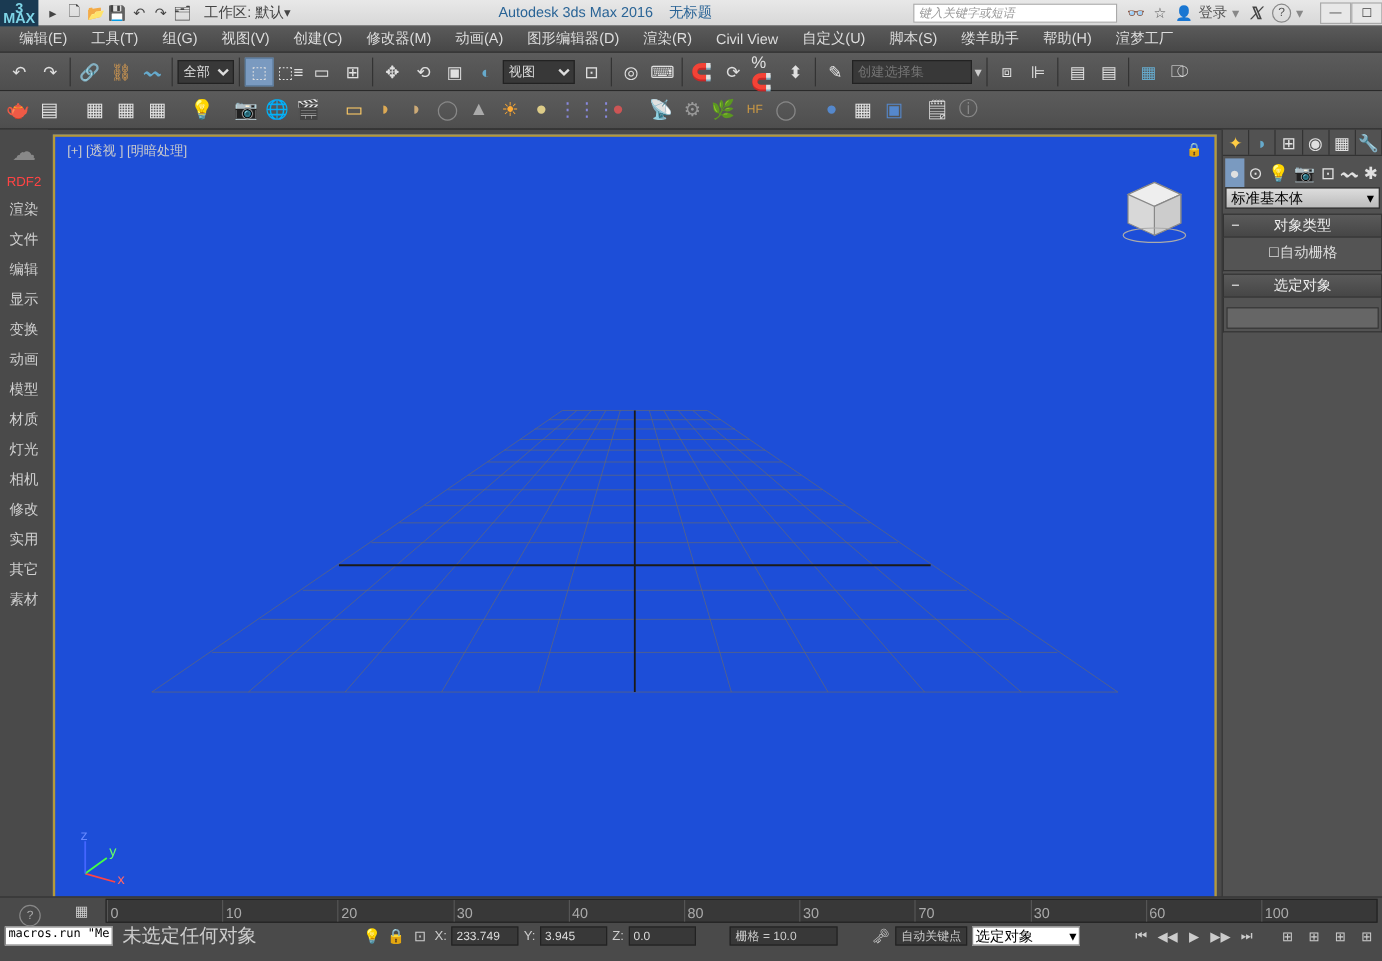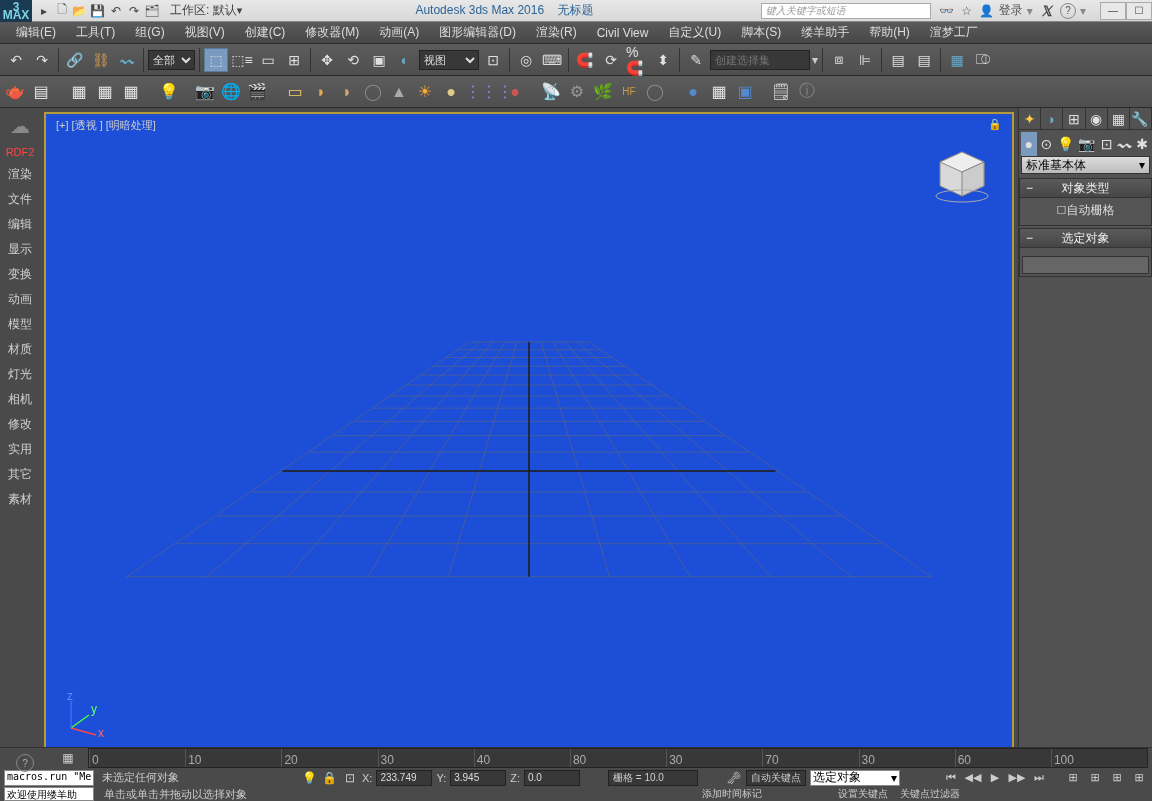--- a/index.html
+++ b/index.html
@@ -54,21 +54,21 @@
 .rightpanel .btnrow { display: flex; gap: 2px; margin-bottom: 2px; }
 .rightpanel .objbtn { flex: 1; height: 20px; background: linear-gradient(#707070,#585858); border: 1px solid #333; color: #eee; font-size: 11px; display: flex; align-items: center; justify-content: center; cursor: pointer; }
 .rightpanel .colorswatch { height: 18px; background: #666; border: 1px solid #333; margin-top: 4px; }
 .bottom { position: absolute; bottom: 0; left: 0; right: 0; height: 54px; background: #4a4a4a; border-top: 1px solid #333; display: flex; flex-direction: column; }
 .timeline { height: 22px; display: flex; align-items: center; padding-left: 48px; }
 .timeline-track { flex: 1; height: 20px; background: #383838; border: 1px solid #222; position: relative; margin-right: 4px; }
 .timeline-track .ticks { position: absolute; top: 0; left: 0; right: 0; height: 100%; display: flex; font-size: 9px; color: #aaa; }
 .timeline-track .ticks div { flex: 1; border-left: 1px solid #555; padding-left: 2px; display: flex; align-items: flex-end; }
 .statusrow { height: 20px; display: flex; align-items: center; gap: 4px; padding: 0 4px; }
 .statusrow .script { width: 90px; height: 16px; background: #fff; border: 1px solid #888; color: #000; font-family: monospace; font-size: 10px; padding: 0 2px; overflow: hidden; white-space: nowrap; }
-.statusrow .seltext { width: 200px; height: 16px; color: #ccc; font-size: 11px; padding: 0 4px; display: flex; align-items: center; }
+.statusrow .seltext { width: 200px; height: 16px; color: #ccc; font-size: 16px; padding: 0 4px; display: flex; align-items: center; }
 .statusrow .sicon { width: 16px; height: 16px; display: flex; align-items: center; justify-content: center; color: #ccc; font-size: 12px; }
 .statusrow .coordlabel { color: #ccc; font-size: 11px; }
 .statusrow .coordinput { width: 56px; height: 16px; background: #383838; border: 1px solid #222; color: #ddd; font-size: 10px; padding: 0 3px; }
 .statusrow .gridtext { width: 90px; height: 16px; background: #383838; border: 1px solid #222; color: #ccc; font-size: 10px; padding: 0 4px; display: flex; align-items: center; }
 .statusrow .autokey { width: 60px; height: 16px; background: #383838; border: 1px solid #222; color: #ccc; font-size: 10px; display: flex; align-items: center; justify-content: center; }
 .statusrow .seldrop { width: 90px; height: 16px; background: #fff; border: 1px solid #888; color: #000; font-size: 10px; padding: 0 2px; display: flex; align-items: center; justify-content: space-between; }
 .statusrow .playbtn { width: 18px; height: 18px; display: flex; align-items: center; justify-content: center; color: #ccc; font-size: 11px; cursor: pointer; }
 .bottomrow2 { height: 14px; display: flex; align-items: center; padding: 0 4px; gap: 4px; }
 .bottomrow2 .welcome { width: 90px; height: 14px; background: #fff; border: 1px solid #888; color: #000; font-size: 10px; padding: 0 2px; overflow: hidden; white-space: nowrap; }
 .bottomrow2 .hint { flex: 1; color: #ccc; font-size: 11px; padding: 0 6px; }
@@ -389,24 +389,15 @@
     <div class="playbtn">◀◀</div>
     <div class="playbtn">▶</div>
     <div class="playbtn">▶▶</div>
     <div class="playbtn">⏭</div>
     <div style="width:8px;"></div>
     <div class="playbtn">⊞</div>
     <div class="playbtn">⊞</div>
     <div class="playbtn">⊞</div>
     <div class="playbtn">⊞</div>
   </div>
-  <div class="bottomrow2">
-    <div class="welcome">欢迎使用缕羊助</div>
-    <span class="hint">单击或单击并拖动以选择对象</span>
-    <span class="bottext">添加时间标记</span>
-    <div style="width:60px;"></div>
-    <span class="bottext">设置关键点</span>
-    <span class="bottext">关键点过滤器</span>
-    <div style="width:180px;"></div>
-  </div>
 </div>
 
 <div class="help-circle">?</div>
 
 </body></html>

